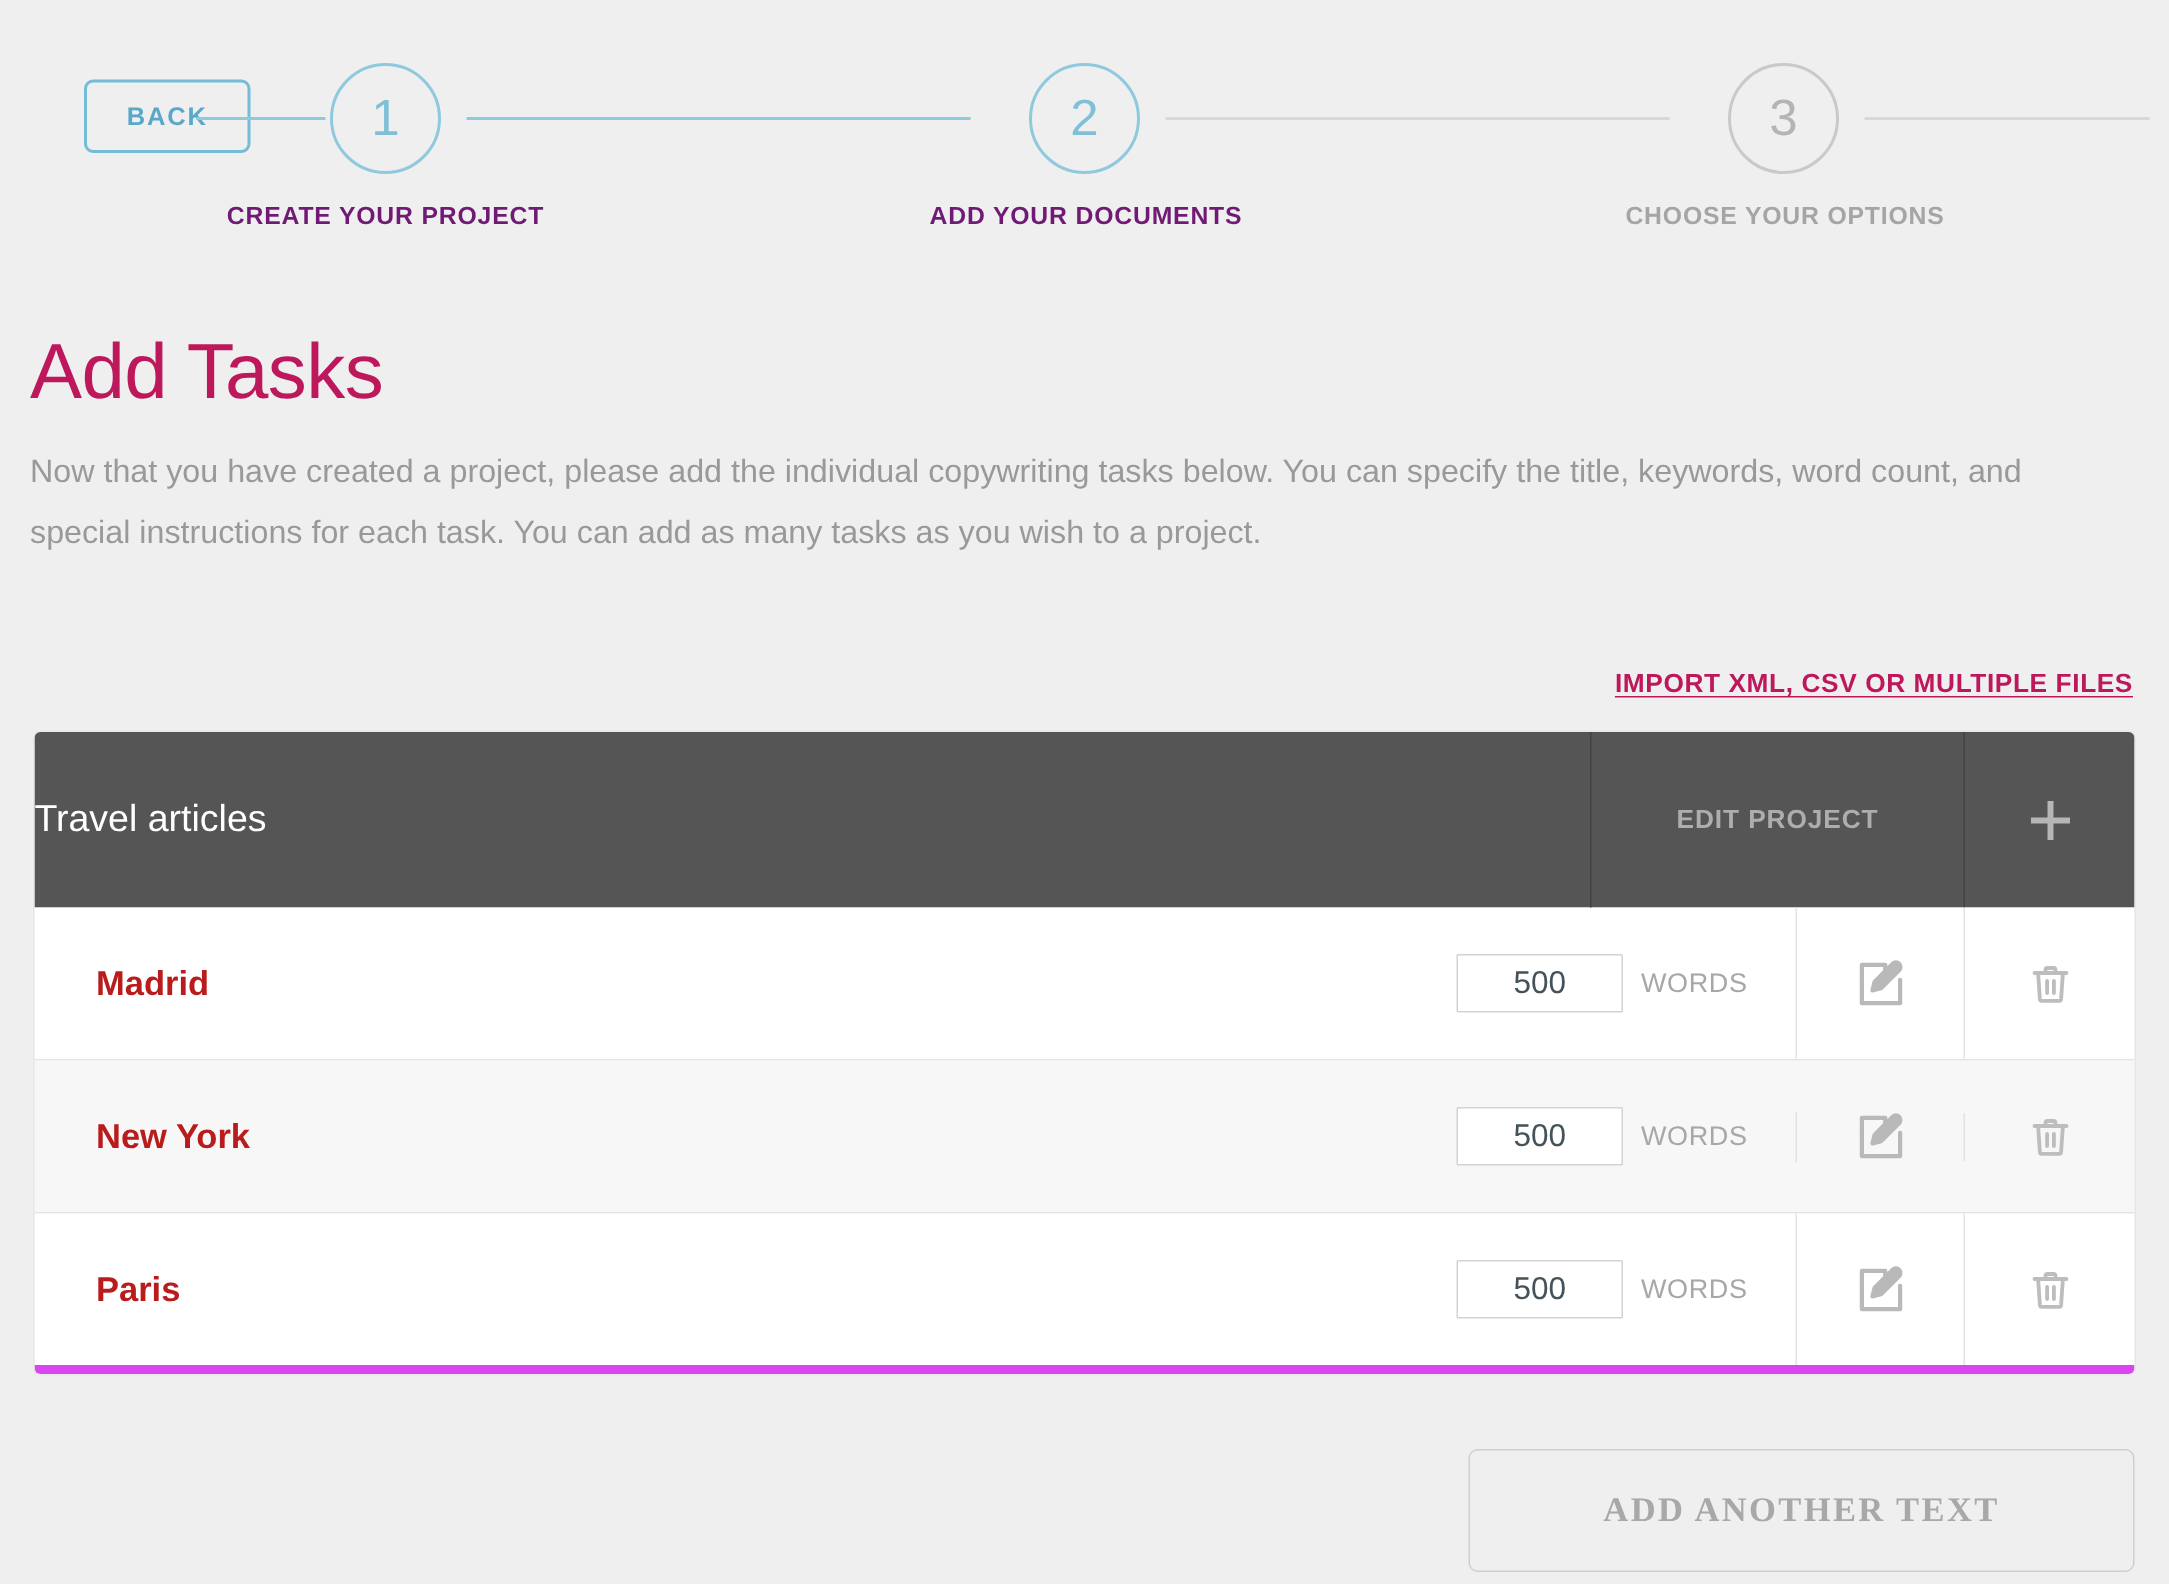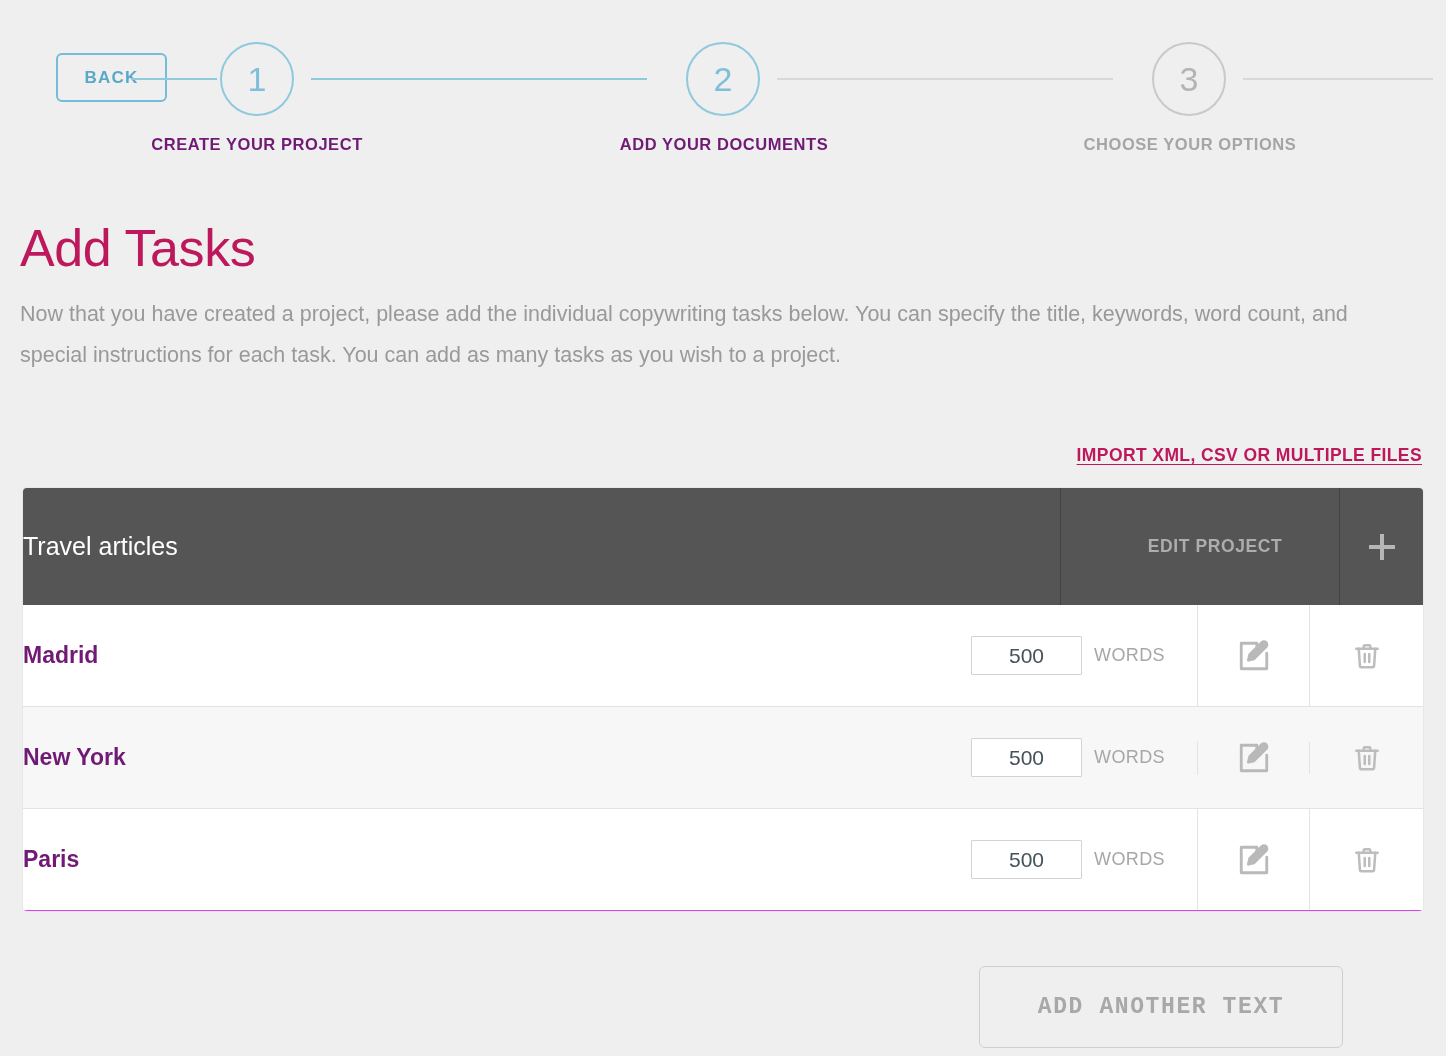--- a/index.html
+++ b/index.html
@@ -145,21 +145,20 @@
     flex: 0 0 248px;
     border-left: 1px solid #3f4448;
     display: flex;
     align-items: center;
     justify-content: center;
     color: #adadad;
     font-size: 17.5px;
     font-weight: bold;
     letter-spacing: 0.6px;
     cursor: pointer;
-    padding-left: 30px;
   }
   .th-add {
     flex: 1 1 auto;
     border-left: 1px solid #3f4448;
     display: flex;
     align-items: center;
     justify-content: center;
     cursor: pointer;
   }
   .plus-icon {
@@ -176,28 +175,29 @@
   .plus-icon::after  { top: 0; left: 11px; height: 26px; width: 4px; }
 
   .trow {
     display: flex;
     height: 101px;
     background: #ffffff;
     border-bottom: 1px solid #e3e3e3;
     align-items: stretch;
   }
   .trow.alt { background: #f7f7f7; align-items: center; }
-  .trow:last-child { border-bottom: 1px solid #d946ef; }
+  .trow:last-child { border-bottom: 6px solid #d946ef; }
 
   .td-title {
     flex: 0 0 948px;
     display: flex;
     align-items: center;
-    box-sizing: border-box;
-    color: #701a75;
+    padding-left: 41px;
+    box-sizing: border-box;
+    color: #b91c1c;
     font-size: 23px;
     font-weight: bold;
   }
   .td-words {
     flex: 0 0 226px;
     display: flex;
     align-items: center;
     gap: 12px;
   }
   .words-input {
@@ -233,31 +233,31 @@
     align-items: center;
     justify-content: center;
     cursor: pointer;
   }
   .icon-svg { display: block; }
 
   
   .add-text-btn {
     position: absolute;
     left: 979px; top: 966px;
-    width: 364px; height: 82px;
+    width: 444px; height: 82px;
     box-sizing: border-box;
     border: 1px solid #cfcfcf;
     border-radius: 6px;
     background: transparent;
     color: #a8a8a8;
     font-size: 23px;
     font-weight: bold;
     letter-spacing: 1.6px;
     cursor: pointer;
-    font-family: Liberation Mono, monospace;
+    font-family: Liberation Serif, serif;
     text-align: center;
   }
 </style>
 </head>
 <body>
 
 <div class="stepper">
 
   <button class="back-btn">BACK</button>
 

